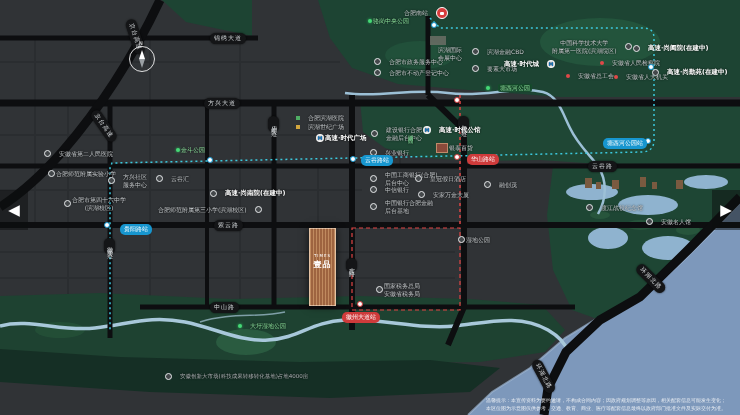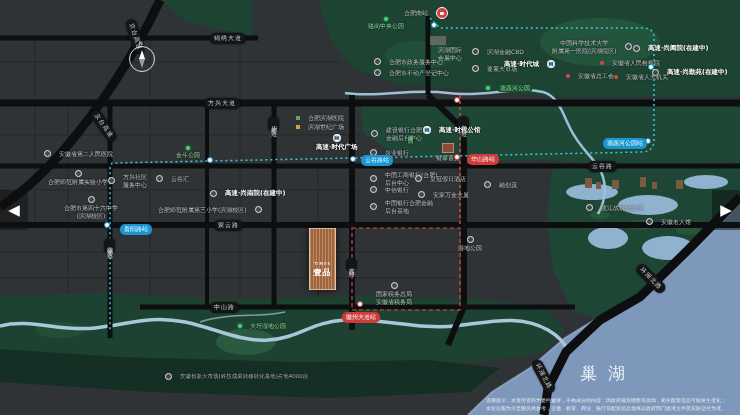--- a/index.html
+++ b/index.html
@@ -6,21 +6,21 @@
   #viewport{position:relative;width:740px;height:415px;overflow:hidden;background:#303336;
     font-family:"DejaVu Sans",sans-serif;}
   #geo{position:absolute;left:0;top:0;}
   
   .lbl{position:absolute;display:flex;align-items:center;gap:8px;font-size:6px;color:#c3c7ca;
     line-height:1.3;text-shadow:0 0 2px rgba(0,0,0,.95);z-index:5;}
   .lbl span.t{white-space:pre-line;}
   .lbl.w span.t{color:#fff;font-weight:bold;font-size:6.5px;}
   .lbl.g span.t{color:#8ce09c;}
   .lbl.ctr span.t{text-align:center;}
-  .stack{flex-direction:column;gap:1px;align-items:center;}
+  .stack{flex-direction:row;gap:1px;align-items:center;}
   .tiny span.t{font-size:5.5px;color:#aeb2b5;}
   .vtx span.t{writing-mode:vertical-rl;font-size:5.5px;color:#6fbd85;letter-spacing:1px;}
   
   .ico{width:5px;height:5px;border:1px solid #e9ebed;border-radius:50%;background:#44484b;flex:0 0 auto;}
   .dot{width:4px;height:4px;border-radius:50%;flex:0 0 auto;}
   .dot.green{background:#46d977;box-shadow:0 0 3px #2fbf61;}
   .dot.red{background:#e04848;}
   .sq{width:4px;height:4px;flex:0 0 auto;}
   .sq.green{background:#4fae64;}.sq.yellow{background:#d2a63e;}
   .mico{width:8px;height:8px;border-radius:50%;background:#fff;color:#0c6fb8;font-size:5px;font-weight:bold;
@@ -36,24 +36,24 @@
   .pill.v{writing-mode:vertical-rl;letter-spacing:2px;padding:4px 1px;}
   .pill.r{transform-origin:left top;}
   
   .spill{position:absolute;font-size:6px;color:#fff;padding:1px 4px;border-radius:5px;white-space:nowrap;z-index:6;}
   .spill.teal{background:#1796cf;}
   .spill.red{background:#cf3b3b;}
   .snode{position:absolute;width:6px;height:6px;border-radius:50%;background:#fff;
     border:1px solid #1796cf;box-sizing:border-box;z-index:6;}
   .snode.red{border-color:#cf3b3b;}
   
-  .logo{position:absolute;left:309px;top:228px;width:27px;height:62px;z-index:7;
+  .logo{position:absolute;left:309px;top:228px;width:27px;height:78px;z-index:7;
     background:repeating-linear-gradient(90deg,#c08a5f 0 1px,#9e6440 1px 3px);
     border:1px solid rgba(255,240,220,.55);box-shadow:0 0 8px rgba(0,0,0,.7);
-    display:flex;flex-direction:column;justify-content:flex-end;align-items:center;padding-bottom:11px;gap:1px;box-sizing:border-box;}
+    display:flex;flex-direction:column;justify-content:center;align-items:center;padding-bottom:11px;gap:1px;box-sizing:border-box;}
   .logo .en{font-size:4px;color:#fff;letter-spacing:1px;}
   .logo .cn{font-size:8px;color:#fff;font-weight:bold;letter-spacing:1px;}
   
   .compass{position:absolute;left:129px;top:46px;width:24px;height:24px;border:1px solid rgba(255,255,255,.85);
     border-radius:50%;z-index:5;display:flex;align-items:center;justify-content:center;}
   .compass .n{position:absolute;top:-7px;left:9px;font-size:5px;color:#fff;}
   .needle-up{position:absolute;left:9px;top:3px;width:0;height:0;border-left:3px solid transparent;
     border-right:3px solid transparent;border-bottom:9px solid #fff;}
   .needle-dn{position:absolute;left:9px;top:12px;width:0;height:0;border-left:3px solid transparent;
     border-right:3px solid transparent;border-top:9px solid #9aa0a4;}
@@ -359,21 +359,20 @@
   <div class="spill teal" style="left:361px;top:155px">云谷路站</div>
   <div class="spill teal" style="left:603px;top:138px">塘西河公园站</div>
   <div class="spill red" style="left:467px;top:154px">华山路站</div>
   <div class="spill red" style="left:342px;top:312px">徽州大道站</div>
 
   <div class="logo">
     <span class="en">TIMES</span>
     <span class="cn">壹品</span>
   </div>
 
-  <div class="lake-name">巢湖</div>
   <div class="disc">
     <div>温馨提示：本宣传资料为要约邀请，不构成合同内容；因政府规划调整等原因，相关配套信息可能发生变化；</div>
     <div>本区位图为示意图仅供参考，交通、教育、商业、医疗等配套信息最终以政府部门批准文件及实际交付为准。</div>
   </div>
 
   <div class="nav left">
     <span>◀</span>
     </div>
   <div class="nav right">
     <span>▶</span>

